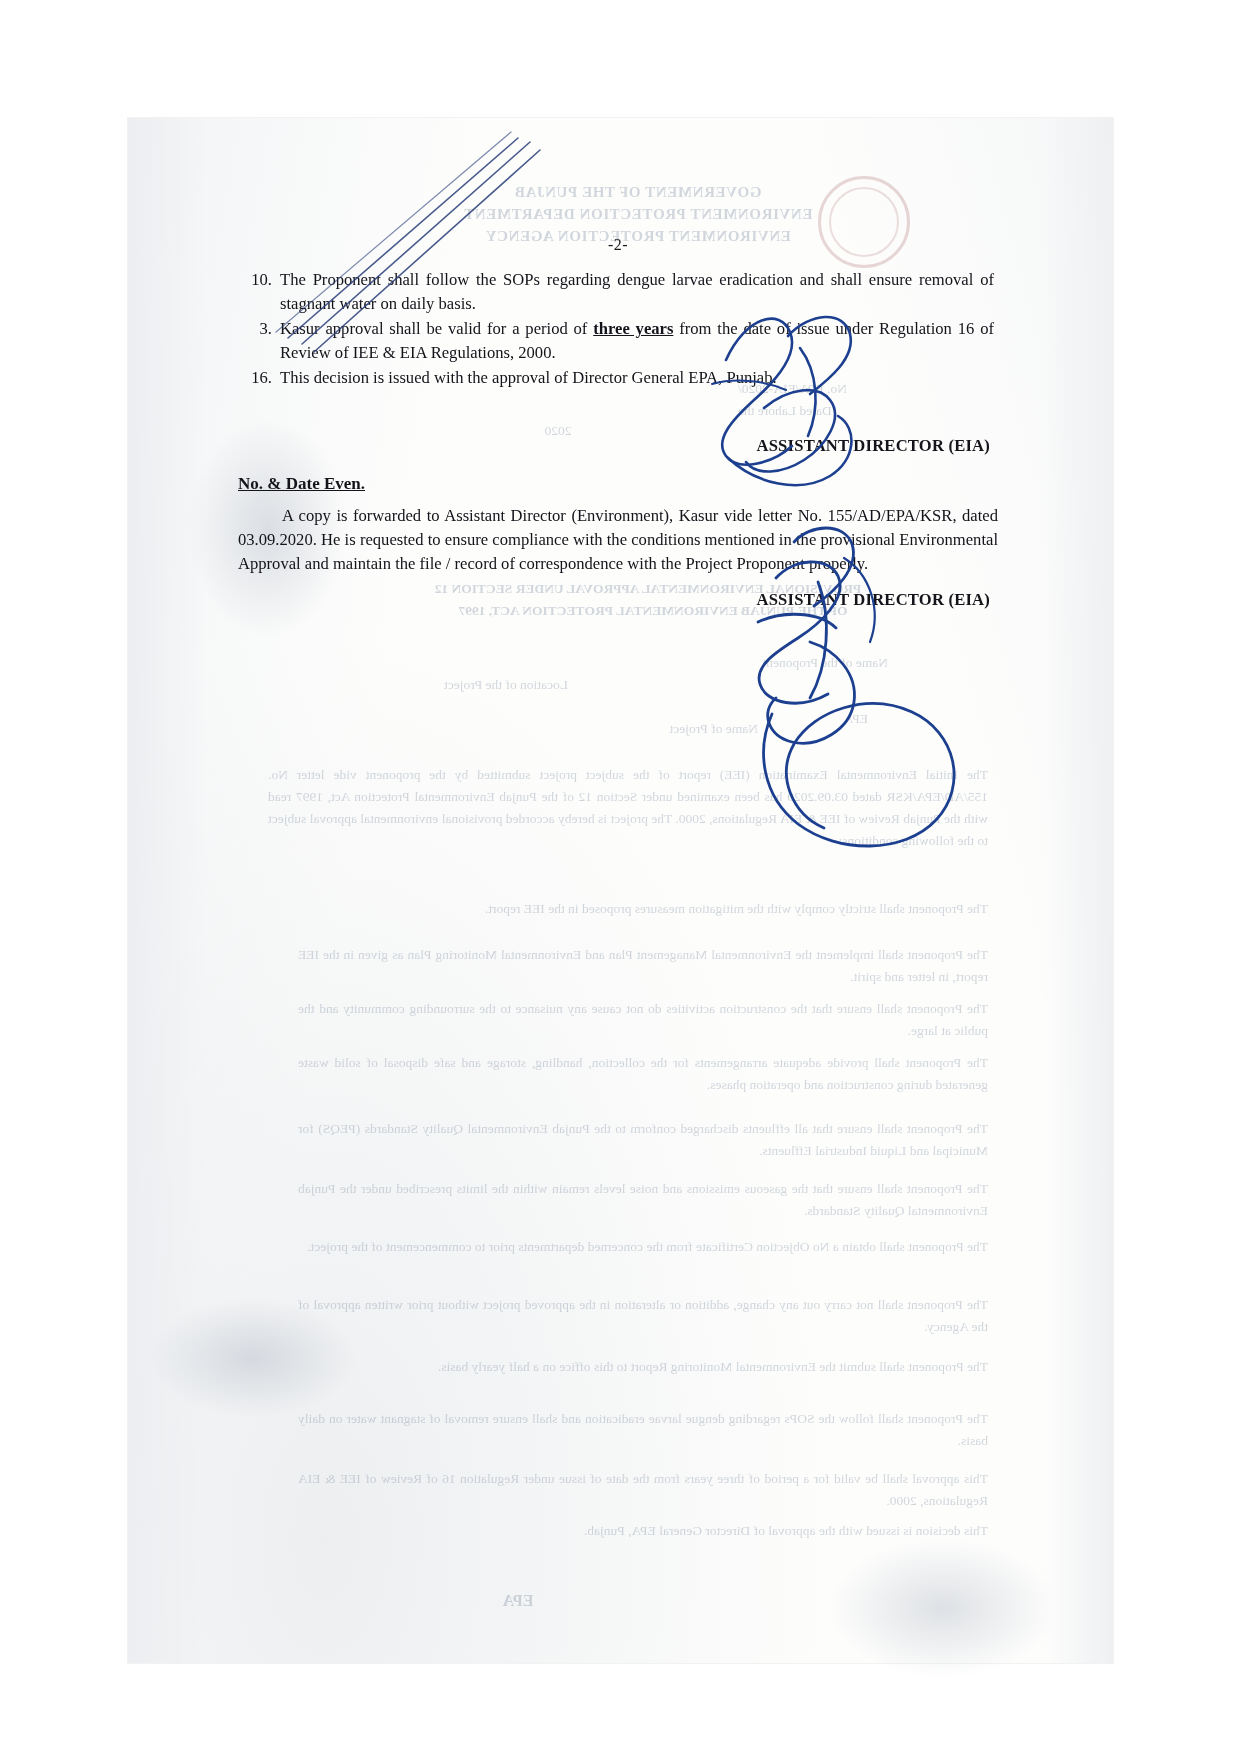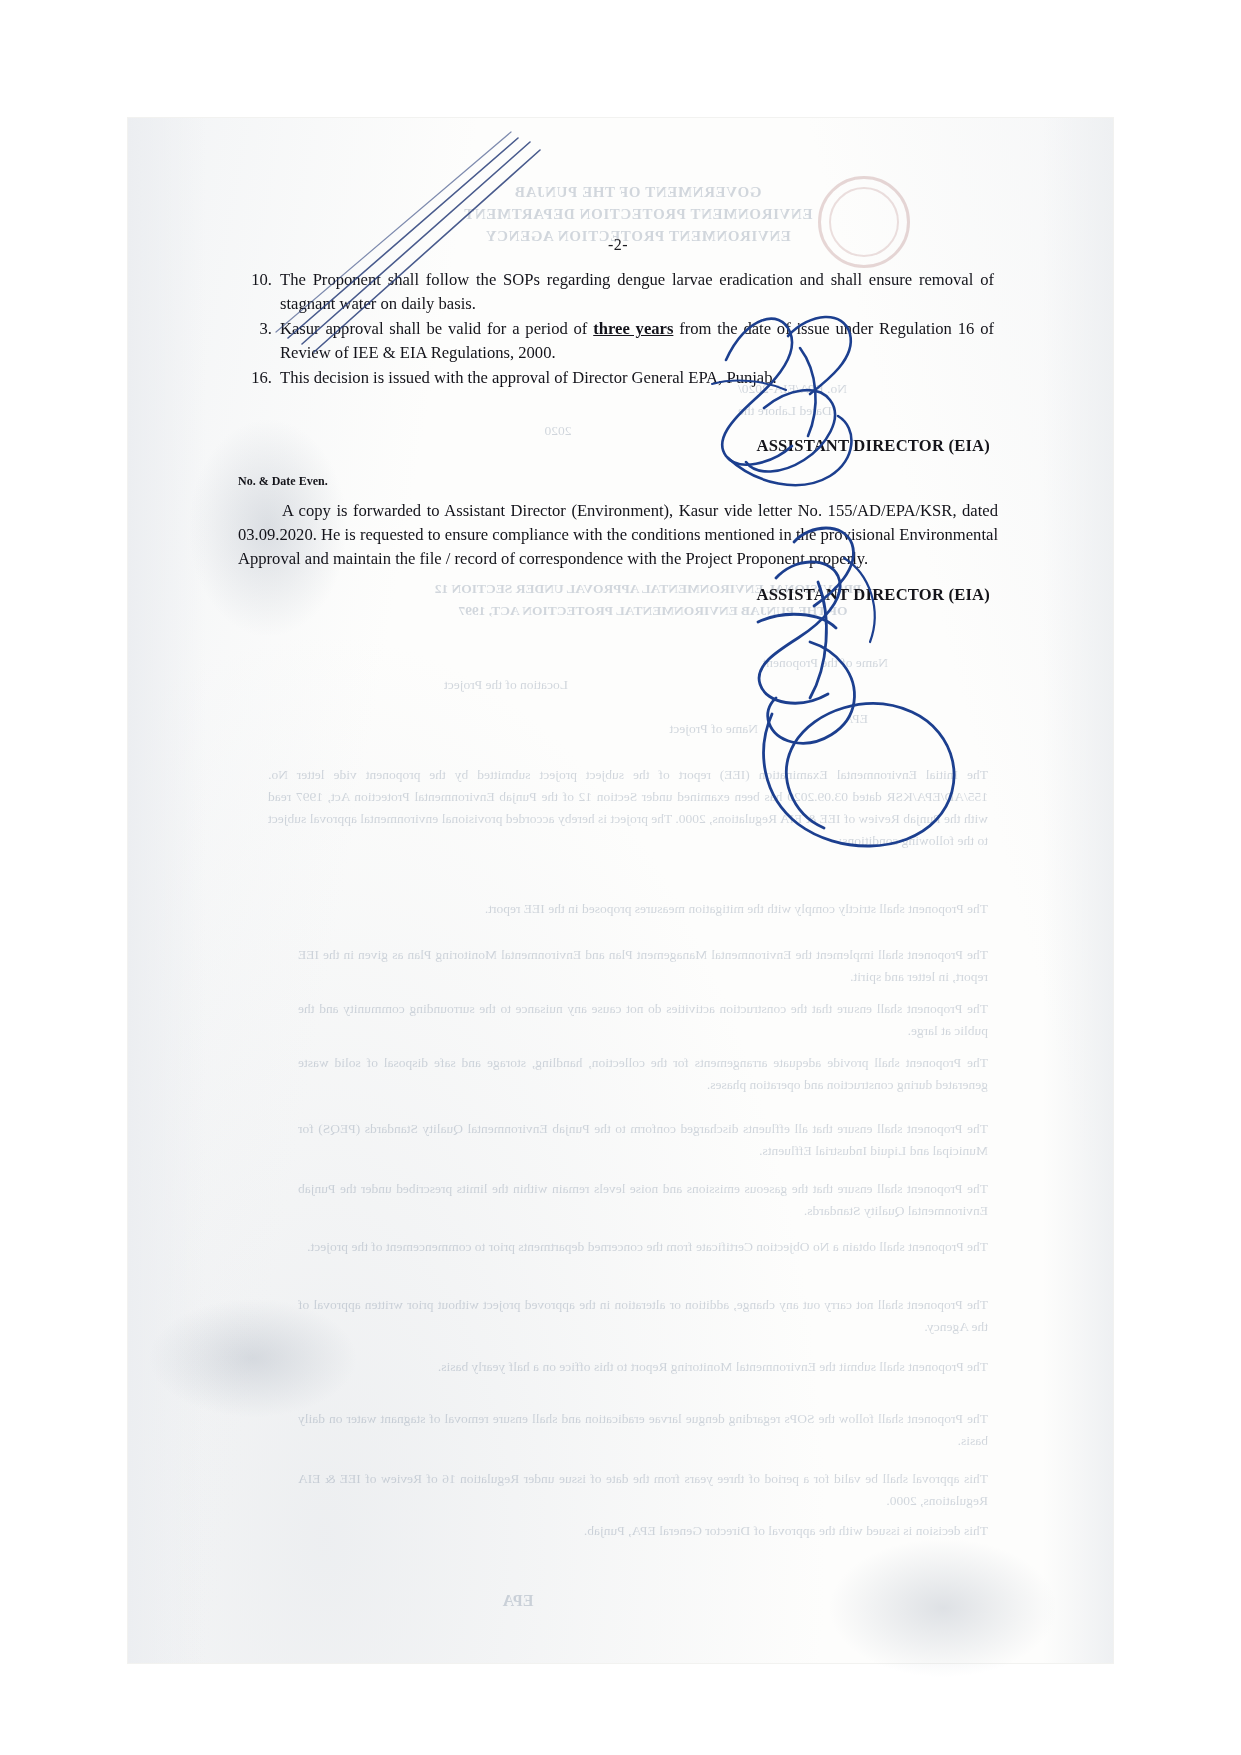--- a/index.html
+++ b/index.html
@@ -100,21 +100,22 @@
     text-align: right;
     font-weight: bold;
     font-size: 16.6px;
     letter-spacing: 0.2px;
     padding-right: 8px;
   }
 
   .no-date {
     margin-top: 18px;
     font-weight: bold;
-    font-size: 12px;
+    font-size: 17px;
+    text-decoration: underline;
     display: inline-block;
   }
 
   .forward-para {
     margin-top: 10px;
     font-size: 16.6px;
     line-height: 1.45;
     text-align: justify;
     text-indent: 44px;
     color: #13131a;

